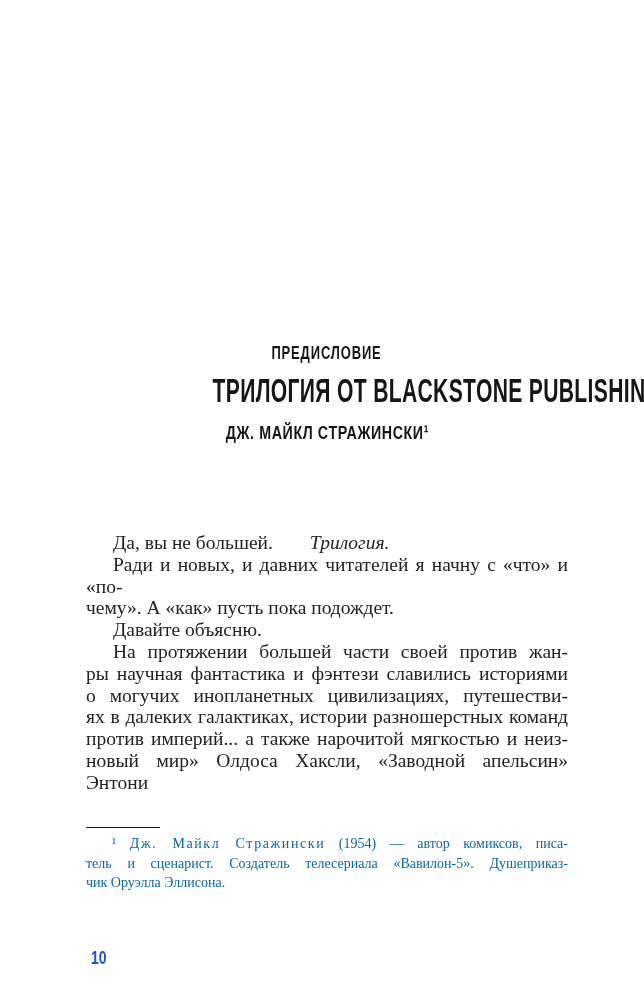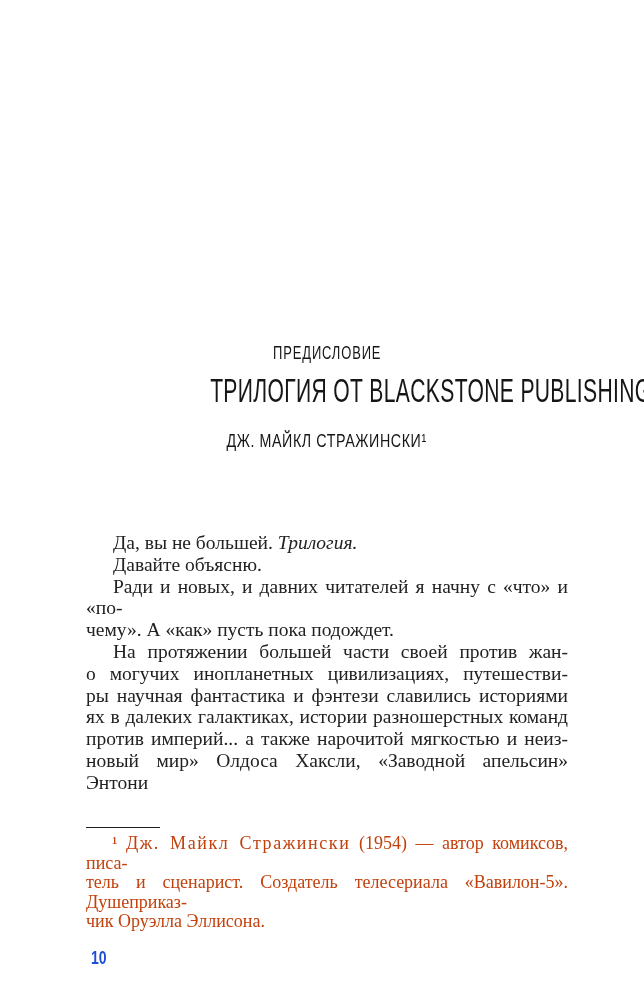--- a/index.html
+++ b/index.html
@@ -17,21 +17,21 @@
     font-family: "Liberation Serif", serif;
     color: #1d1d1d;
   }
   
   .heading {
     position: absolute;
     left: 86px;
     width: 482px;
     text-align: center;
     font-family: "Liberation Sans", sans-serif;
-    font-weight: normal;
+    font-weight: bold;
     color: #161616;
     white-space: nowrap;
   }
   .cond {
     display: inline-block;
     transform-origin: 50% 50%;
   }
   .kicker {
     top: 343px;
     font-size: 18px;
@@ -42,60 +42,59 @@
     top: 373px;
     font-size: 33px;
     line-height: 36px;
     margin: 0;
   }
   .title .cond { transform: scaleX(0.64); letter-spacing: 0.5px; }
   .author {
     top: 422px;
     font-size: 19px;
     line-height: 22px;
-    margin-top: 8px;
   }
   .author .cond { transform: scaleX(0.75); letter-spacing: 0.8px; }
 
   
   .bodytext {
     position: absolute;
     left: 86px;
     top: 532px;
     width: 482px;
     font-size: 19.5px;
     line-height: 21.8px;
     color: #222222;
   }
   .line {
     text-align: justify;
     text-align-last: justify;
   }
   .para .line:first-child { text-indent: 27px; }
   .para .line:last-child { text-align-last: left; }
-  .it { font-style: italic; }
+  .it { font-style: italic; margin-left: 32px; }
   .ls { letter-spacing: 1.6px; }
 
   
   .footnote-rule {
     position: absolute;
     left: 86px;
     top: 827px;
     width: 74px;
     height: 0;
     border-top: 1.4px solid #1d1d1d;
   }
   .footnote {
     position: absolute;
     left: 86px;
     top: 834px;
     width: 482px;
-    font-size: 18px;
+    font-size: 14px;
     line-height: 19.5px;
-    color: #c2410c;
+    color: #0369a1;
   }
   .footnote .line:first-child { text-indent: 26px; }
   .footnote .line:last-child { text-align-last: left; }
 
   
   .pagenum {
     position: absolute;
     left: 91px;
     top: 948px;
     font-family: "Liberation Sans", sans-serif;
@@ -121,30 +120,30 @@
 
   <div class="heading author">
     <span class="cond">ДЖ. МАЙКЛ СТРАЖИНСКИ¹</span>
   </div>
 
   <main class="bodytext">
       <div class="para">
         <div class="line"><span>Да, вы не большей. </span><span class="it">Трилогия.</span></div>
       </div>
       <div class="para">
-        <div class="line"><span>Давайте объясню.</span></div>
-      </div>
-      <div class="para">
         <div class="line"><span>Ради и новых, и давних читателей я начну с «что» и «по-</span></div>
         <div class="line"><span>чему». А «как» пусть пока подождет.</span></div>
       </div>
       <div class="para">
+        <div class="line"><span>Давайте объясню.</span></div>
+      </div>
+      <div class="para">
         <div class="line"><span>На протяжении большей части своей против жан-</span></div>
+        <div class="line"><span>ры научная фантастика и фэнтези славились историями</span></div>
         <div class="line"><span>о могучих инопланетных цивилизациях, путешестви-</span></div>
-        <div class="line"><span>ры научная фантастика и фэнтези славились историями</span></div>
         <div class="line"><span>ях в далеких галактиках, истории разношерстных команд</span></div>
         <div class="line"><span>против империй... а также нарочитой мягкостью и неиз-</span></div>
         <div class="line"><span>новый мир» Олдоса Хаксли, «Заводной апельсин» Энтони</span></div>
       </div>
     </main>
 
   <div class="footnote-rule"></div>
 
   <div class="footnote">
       <div class="line"><span>¹ </span><span class="ls">Дж. Майкл Стражински</span><span> (1954) — автор комиксов, писа-</span></div>

